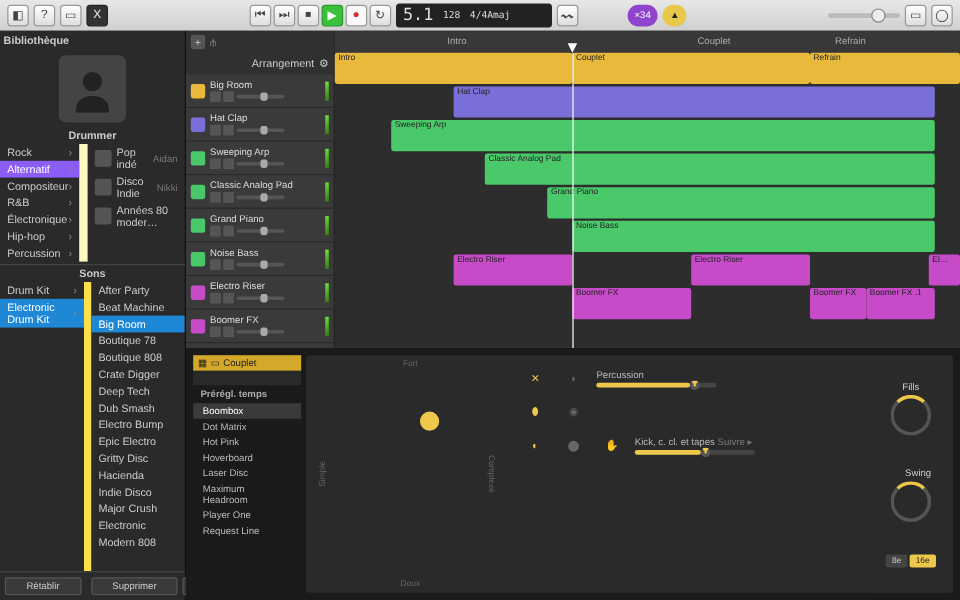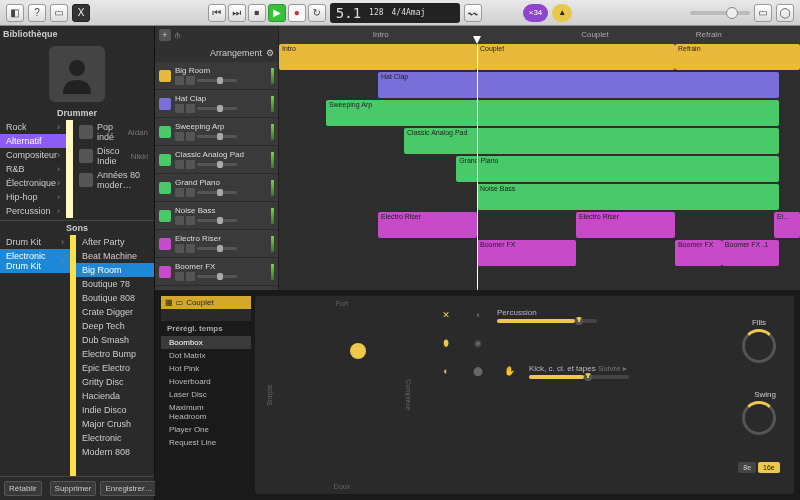--- a/index.html
+++ b/index.html
@@ -32,21 +32,21 @@
 .dr-row .face{width:14px;height:14px;background:#555;border-radius:2px}
 .dr-row .nm{flex:1;font-size:9px}
 .dr-row .sub{color:#777;font-size:8px}
 .sons-title{text-align:center;font-weight:bold;font-size:9px;padding:2px;border-top:1px solid #444;margin-top:2px}
 .sons{display:flex;flex:1;overflow:hidden}
 .sons-col{display:flex;flex-direction:column;font-size:9px}
 .sons-col.left{width:76px;border-right:6px solid #fde047}
 .sons-col .row{padding:2px 6px}
 .sons-col .row.sel{background:#1e88d6;color:#fff}
 .sb-footer{display:flex;gap:4px;padding:4px;font-size:8px;border-top:1px solid #444}
-.sb-footer button{background:#3a3a3a;border:1px solid #555;color:#ccc;font-size:8px;padding:2px 4px;border-radius:2px}
+.sb-footer button{background:#3a3a3a;border:1px solid #555;color:#ccc;font-size:8px;padding:2px 17px;border-radius:2px}
 .center{flex:1;display:flex;flex-direction:column}
 .trk-area{display:flex;height:264px}
 .trk-head{width:124px;background:#3a3a3a;display:flex;flex-direction:column;border-right:1px solid #222}
 .trk-hdr{height:18px;background:#303030;display:flex;align-items:center;padding:0 4px;gap:4px;font-size:9px}
 .plus{width:12px;height:12px;background:#555;border-radius:2px;display:flex;align-items:center;justify-content:center;color:#ccc}
 .trk{height:28px;border-bottom:1px solid #2a2a2a;display:flex;align-items:center;padding:0 4px;gap:4px}
 .trk-icon{width:12px;height:12px;border-radius:2px}
 .trk-main{flex:1;display:flex;flex-direction:column;gap:1px}
 .trk-name{font-size:8px;color:#ddd}
 .trk-ctrl{display:flex;gap:2px;align-items:center}

